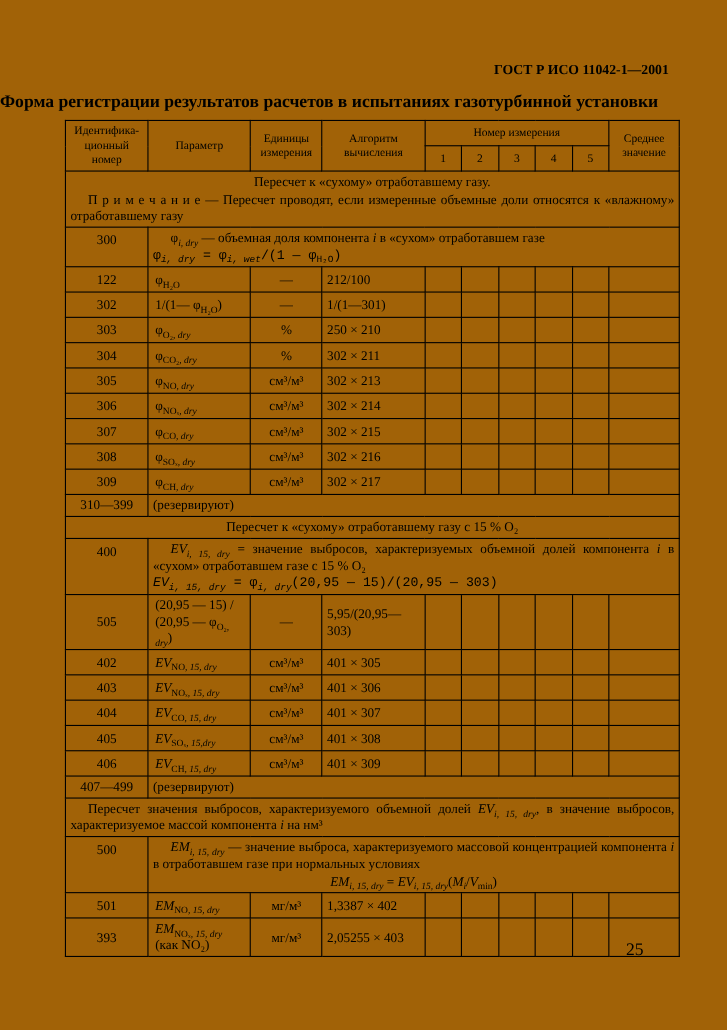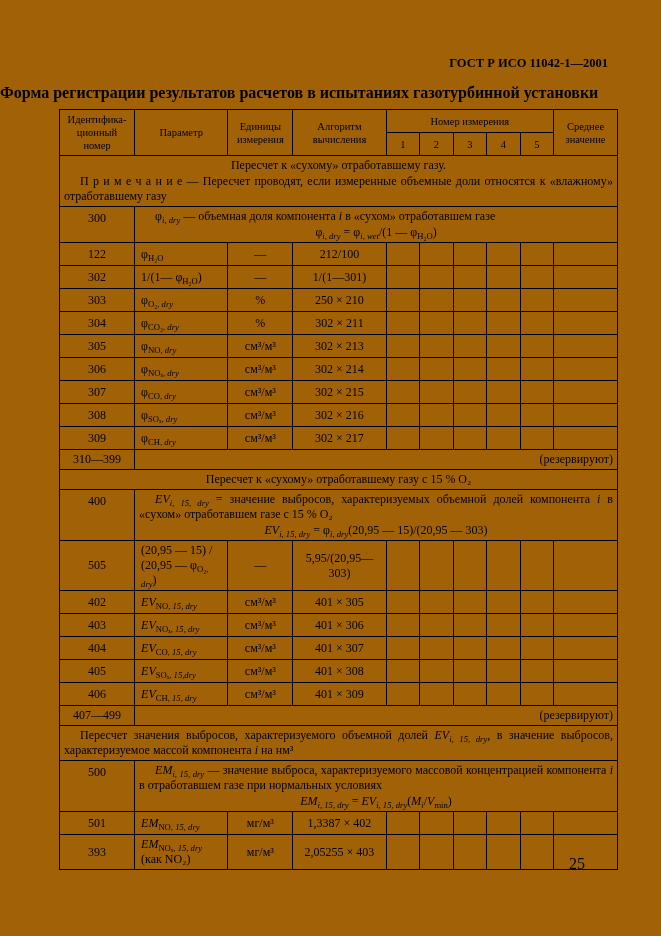--- a/index.html
+++ b/index.html
@@ -56,31 +56,31 @@
     font-size: 10.5px;
     line-height: 1.25;
     text-align: center;
     vertical-align: middle;
     padding: 3px 2px;
   }
   td.c-id   { text-align: center; vertical-align: middle; }
   td.c-id.top { vertical-align: top; padding-top: 4px; }
   td.c-param { text-align: left; padding-left: 6px; vertical-align: middle; }
   td.c-units { text-align: center; vertical-align: middle; }
-  td.c-alg   { text-align: center; vertical-align: middle; }
+  td.c-alg   { text-align: left; vertical-align: middle; }
   td.c-meas, td.c-avg { height: 18px; }
   .section-cell { padding: 3px 6px; }
   .section-cell .center { text-align: center; }
   .section-cell .note { text-align: justify; text-indent: 16px; margin-top: 1px; }
   .section-cell .para { text-align: justify; text-indent: 16px; }
   .idtext-cell { padding: 3px 6px; vertical-align: top; }
   .idtext-cell .desc { text-align: justify; text-indent: 16px; }
-  .idtext-cell .formula-left { text-align: center; margin-top: 1px; }
+  .idtext-cell .formula-left { text-align: left; margin-top: 1px; font-family: Liberation Mono, monospace; }
   .idtext-cell .formula-center { text-align: center; margin-top: 1px; }
-  td.reserve-cell { text-align: right; }
+  td.reserve-cell { text-align: left; }
   sub { font-size: 0.72em; line-height: 0; }
   .page-number {
     position: absolute;
     top: 855px;
     right: 76px;
     font-size: 16px;
   }
 </style>
 </head>
 <body>

